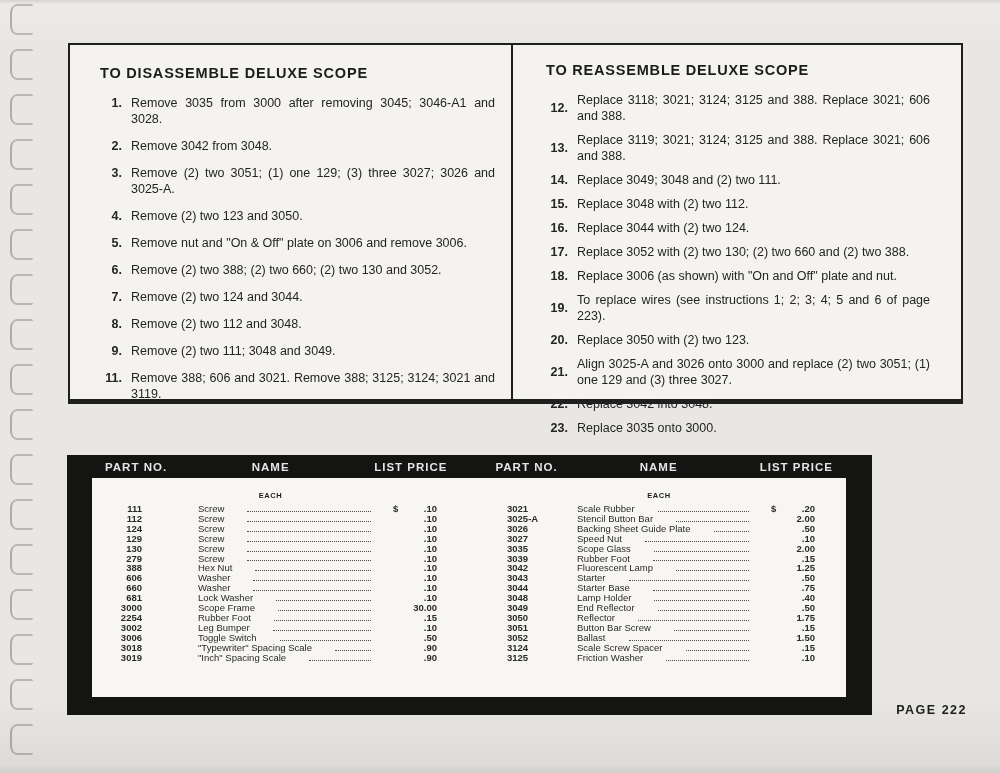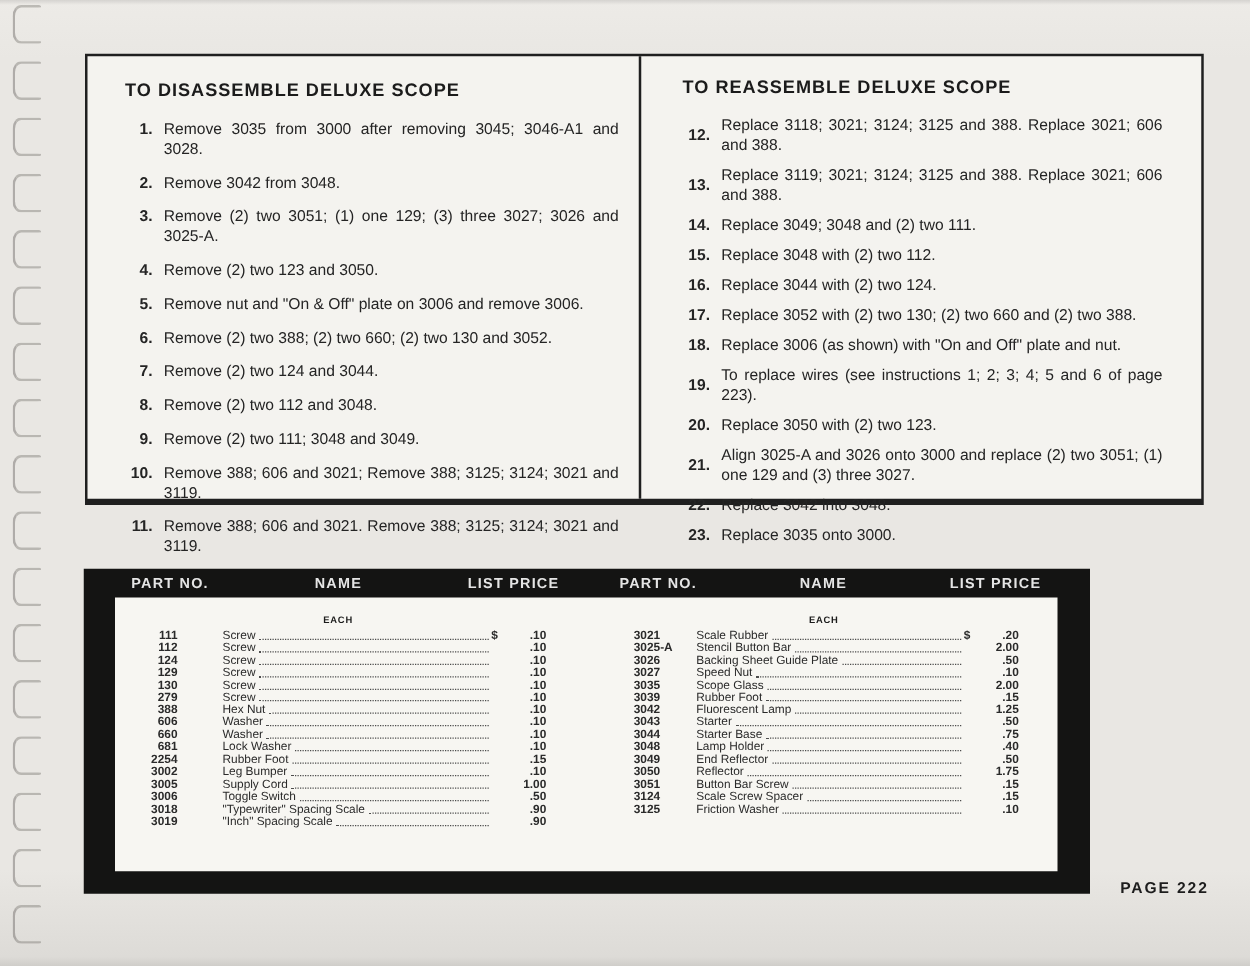--- a/index.html
+++ b/index.html
@@ -60,21 +60,21 @@
     position:absolute; left:25px; right:26px; top:23px; bottom:18px;
     background:#f7f6f2; display:flex;
   }
   .t-half{ box-sizing:border-box; width:50%; padding-top:13px; }
   .t-left{ padding-left:16px; padding-right:32px; }
   .t-right{ padding-left:38px; padding-right:31px; }
   .each{
     text-align:center; font-weight:bold; font-size:7.5px; letter-spacing:0.6px;
     color:#1c1c1c; margin:0 4px 4px 0;
   }
-  .t-row{ display:flex; align-items:center; font-size:9.5px; line-height:9.9px; color:#2a2a2a; }
+  .t-row{ display:flex; align-items:center; font-size:9.5px; line-height:9.9px; color:#2a2a2a;gap:20px; }
   .t-no{ flex:none; width:34px; text-align:right; font-weight:bold; white-space:nowrap; }
   .t-right .t-no{ text-align:left; }
   .t-name{ margin-left:36px; white-space:nowrap; }
   .t-right .t-name{ margin-left:16px; }
   .t-lead{ flex:1; align-self:flex-end; height:0; border-bottom:1.5px dotted #4d4d4d; margin:0 2px 2px 3px; min-width:8px; }
   .t-pr{ flex:none; width:44px; display:flex; font-weight:bold; white-space:pre; }
   .t-cur{ flex:1; text-align:left; }
 
   .footer{
     position:absolute; top:703px; right:33px;
@@ -149,24 +149,20 @@
           <li class="item">
             <span class="num">8.</span>
             <span class="txt">Remove (2) two 112 and 3048.</span>
           </li>
 
           <li class="item">
             <span class="num">9.</span>
             <span class="txt">Remove (2) two 111; 3048 and 3049.</span>
           </li>
 
-          <li class="item">
-            <span class="num">10.</span>
-            <span class="txt">Remove 388; 606 and 3021; Remove 388; 3125; 3124; 3021 and 3119.</span>
-          </li>
 
           <li class="item">
             <span class="num">11.</span>
             <span class="txt">Remove 388; 606 and 3021. Remove 388; 3125; 3124; 3021 and 3119.</span>
           </li>
         </ol>
     </div>
     <div class="col col-right">
       <h2 class="sec-title">TO REASSEMBLE DELUXE SCOPE</h2>
       <ol class="ilist">
@@ -315,41 +311,41 @@
               <span class="t-pr"><span class="t-cur"></span><span>.10</span></span>
             </div>
 
             <div class="t-row">
               <span class="t-no">681</span>
               <span class="t-name">Lock Washer</span>
               <span class="t-lead"></span>
               <span class="t-pr"><span class="t-cur"></span><span>.10</span></span>
             </div>
 
+            <div class="t-row">
+              <span class="t-no">3000</span>
+              <span class="t-name">Scope Frame</span>
+              <span class="t-lead"></span>
+              <span class="t-pr"><span class="t-cur"></span><span>30.00</span></span>
+            </div>
 
             <div class="t-row">
               <span class="t-no">2254</span>
               <span class="t-name">Rubber Foot</span>
               <span class="t-lead"></span>
               <span class="t-pr"><span class="t-cur"></span><span>.15</span></span>
             </div>
 
             <div class="t-row">
               <span class="t-no">3002</span>
               <span class="t-name">Leg Bumper</span>
               <span class="t-lead"></span>
               <span class="t-pr"><span class="t-cur"></span><span>.10</span></span>
             </div>
 
-            <div class="t-row">
-              <span class="t-no">3005</span>
-              <span class="t-name">Supply Cord</span>
-              <span class="t-lead"></span>
-              <span class="t-pr"><span class="t-cur"></span><span>1.00</span></span>
-            </div>
 
             <div class="t-row">
               <span class="t-no">3006</span>
               <span class="t-name">Toggle Switch</span>
               <span class="t-lead"></span>
               <span class="t-pr"><span class="t-cur"></span><span>.50</span></span>
             </div>
 
             <div class="t-row">
               <span class="t-no">3018</span>
@@ -454,20 +450,26 @@
               <span class="t-pr"><span class="t-cur"></span><span>1.75</span></span>
             </div>
 
             <div class="t-row">
               <span class="t-no">3051</span>
               <span class="t-name">Button Bar Screw</span>
               <span class="t-lead"></span>
               <span class="t-pr"><span class="t-cur"></span><span>.15</span></span>
             </div>
 
+            <div class="t-row">
+              <span class="t-no">3052</span>
+              <span class="t-name">Ballast</span>
+              <span class="t-lead"></span>
+              <span class="t-pr"><span class="t-cur"></span><span>1.50</span></span>
+            </div>
 
             <div class="t-row">
               <span class="t-no">3124</span>
               <span class="t-name">Scale Screw Spacer</span>
               <span class="t-lead"></span>
               <span class="t-pr"><span class="t-cur"></span><span>.15</span></span>
             </div>
 
             <div class="t-row">
               <span class="t-no">3125</span>

